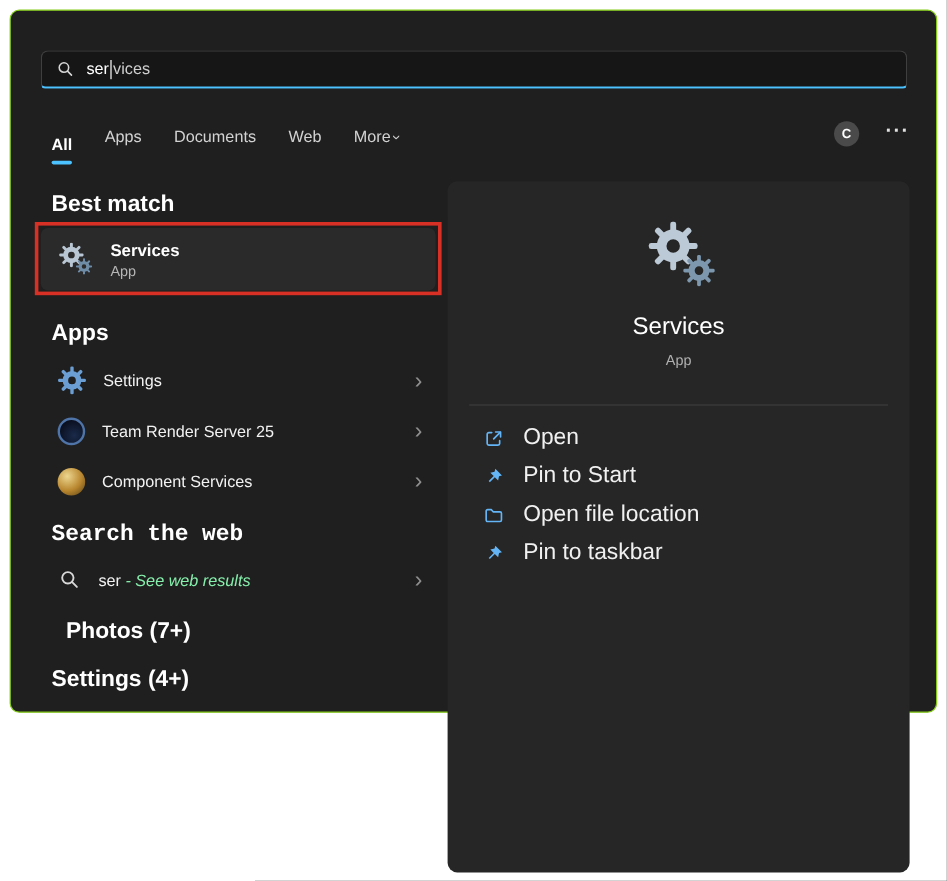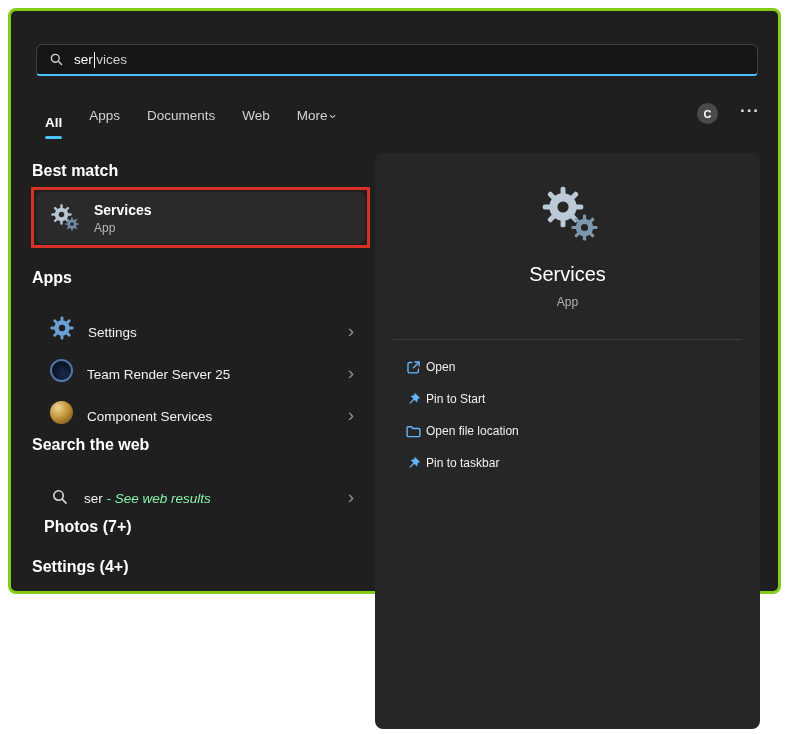--- a/index.html
+++ b/index.html
@@ -6,21 +6,21 @@
   html,body { width:789px; height:734px; }
   body {
     background:#ffffff;
     font-family:"Liberation Sans","DejaVu Sans",sans-serif;
     position:relative;
     overflow:hidden;
     -webkit-font-smoothing:antialiased;
   }
   .panel {
     position:absolute; left:8px; top:8px; width:773px; height:586px;
-    background:#1f1f1f; border-radius:8px; border:3px solid #84cc16;
+    background:#1f1f1f; border-radius:8px; border:1px solid #84cc16;
   }
   
   .search-box {
     position:absolute; left:25px; top:33px; width:722px; height:32px;
     background:#161616; border:1px solid #3f3f3f; border-bottom:2px solid #4cc2ff;
     border-radius:6px 6px 4px 4px;
     display:flex; align-items:center; padding-left:12px; cursor:text;
   }
   .search-box .mag { color:#d6d6d6; margin-right:10px; flex:0 0 auto; }
   .search-text { font-size:13.5px; color:#ffffff; display:flex; align-items:center; }
@@ -42,38 +42,38 @@
     position:absolute; left:686px; top:92px; width:21px; height:21px; border-radius:50%;
     background:#4a4a4a; color:#ffffff; font-size:11px; font-weight:700;
     display:flex; align-items:center; justify-content:center; cursor:pointer;
   }
   .more-dots {
     position:absolute; left:722px; top:90px; width:34px; text-align:center;
     color:#e0e0e0; font-size:17px; font-weight:700; letter-spacing:1px; cursor:pointer;
   }
   
   .sec-hdr {
-    position:absolute; left:21px; font-size:16px; font-weight:700; color:#ffffff; cursor:default;
+    position:absolute; left:34px; font-size:19px; font-weight:700; color:#ffffff; cursor:default;
   }
   .hdr-best { top:151px; }
   .hdr-apps { top:258px; }
-  .hdr-web  { top:425px; }
+  .hdr-web  { top:425px;font-family:Liberation Mono, monospace; }
   .hdr-photos { top:507px; cursor:pointer;margin-left:12px; }
   .hdr-settings { top:547px; cursor:pointer; }
   .best-card {
     position:absolute; left:25px; top:181px; width:329px; height:52px;
     background:#2a2a2a; border-radius:6px; display:flex; align-items:center;
     padding-left:14px; cursor:pointer;
   }
   .best-text { margin-left:14px; }
   .best-title { font-size:14px; font-weight:600; color:#ffffff; }
   .best-sub { font-size:12px; color:#b5b5b5; margin-top:3px; }
   .row {
     position:absolute; left:25px; width:330px; height:42px; border-radius:4px;
-    display:flex; align-items:flex-end; padding:0 12px 0 14px; cursor:pointer;
+    display:flex; align-items:center; padding:0 12px 0 14px; cursor:pointer;
   }
   .row-1 { top:287px; } .row-2 { top:329px; } .row-3 { top:371px; } .row-web { top:453px; }
   .row .label { font-size:13.5px; color:#f2f2f2; margin-left:14px; white-space:nowrap; }
   .row .chevron { margin-left:auto; font-size:19px; color:#8f8f8f; line-height:1; }
   .icon24 { width:24px; height:24px; flex:0 0 auto; }
   .tr-icon {
     width:23px; height:23px; border-radius:50%; flex:0 0 auto;
     background:radial-gradient(circle at 62% 68%, #1a2a4a, #0a0f1f 75%);
     border:2px solid #4f74a8;
   }
@@ -88,21 +88,21 @@
     position:absolute; left:364px; top:142px; width:385px; height:576px;
     background:#262626; border-radius:8px;
   }
   .big-icon { position:absolute; left:0; right:0; top:30px; display:flex; justify-content:center; }
   .pv-title { position:absolute; left:0; right:0; top:110px; text-align:center; font-size:20px; color:#ffffff; }
   .pv-sub   { position:absolute; left:0; right:0; top:142px; text-align:center; font-size:12px; color:#b0b0b0; }
   .pv-divider { position:absolute; left:18px; right:18px; top:186px; height:1px; background:#3d3d3d; }
   .actions { position:absolute; left:0; right:0; top:198px; }
   .action { height:32px; display:flex; align-items:center; padding-left:30px; cursor:pointer; }
   .action .aicon { width:17px; height:17px; color:#64b5f6; flex:0 0 auto; }
-  .action .alabel { font-size:12px; color:#f0f0f0; margin-left:4px; }
+  .action .alabel { font-size:19px; color:#f0f0f0; margin-left:16px; }
   
   .annotation-box {
     position:absolute; left:20px; top:176px; width:339px; height:61px;
     border:3px solid #d93025; pointer-events:none; z-index:50;
   }
   svg { display:block; }
 </style>
 </head>
 <body>
 

